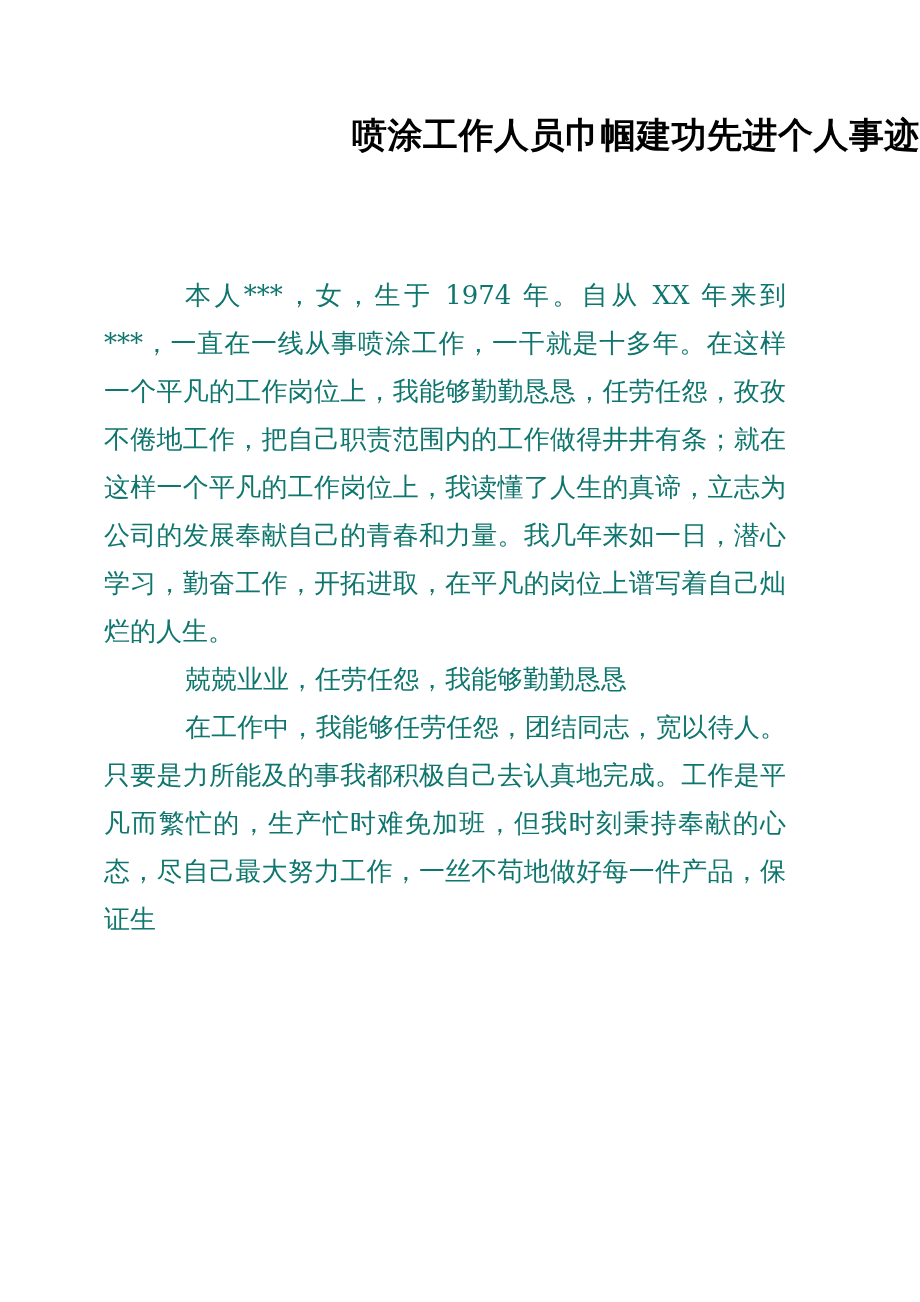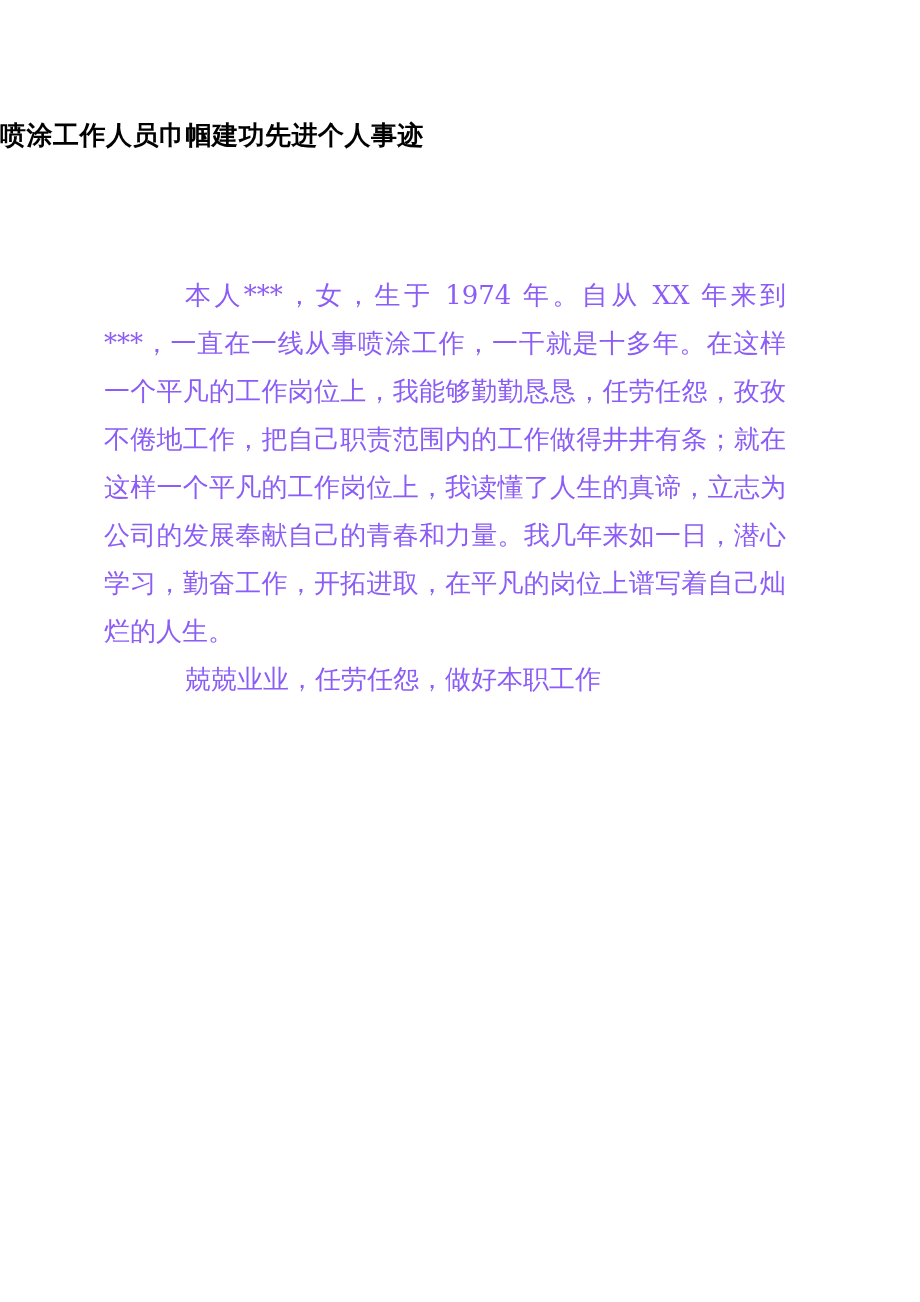--- a/index.html
+++ b/index.html
@@ -13,45 +13,46 @@
     height: 1302px;
     margin: 0;
     background: #ffffff;
     box-sizing: border-box;
     padding-top: 111px;
     overflow: hidden;
   }
   .doc-title {
     margin: 0;
     padding: 0;
-    text-align: left;
+    text-align: right;
     font-family: "DejaVu Sans", "Liberation Sans", sans-serif;
     font-weight: bold;
-    font-size: 26px;
+    font-size: 35px;
     line-height: 48px;
     color: #000000;
     letter-spacing: 0.5px;
   }
   .doc-body {
     margin: 112px 16px 0 104px;
     width: 682px;
     font-family: "DejaVu Serif", "Liberation Serif", serif;
     font-size: 26px;
     line-height: 48px;
-    color: #8b5cf6;
+    color: #0f766e;
     text-align: justify;
   }
   .doc-body p {
     margin: 0;
     padding: 0;
     text-indent: 81px;
   }
 </style>
 </head>
 <body>
 
 <div class="page">
   <h1 class="doc-title">喷涂工作人员巾帼建功先进个人事迹</h1>
   <div class="doc-body">
     <p>本人***，女，生于 1974 年。自从 XX 年来到***，一直在一线从事喷涂工作，一干就是十多年。在这样一个平凡的工作岗位上，我能够勤勤恳恳，任劳任怨，孜孜不倦地工作，把自己职责范围内的工作做得井井有条；就在这样一个平凡的工作岗位上，我读懂了人生的真谛，立志为公司的发展奉献自己的青春和力量。我几年来如一日，潜心学习，勤奋工作，开拓进取，在平凡的岗位上谱写着自己灿烂的人生。</p>
-    <p>兢兢业业，任劳任怨，做好本职工作</p>
+    <p>兢兢业业，任劳任怨，我能够勤勤恳恳</p>
+    <p>在工作中，我能够任劳任怨，团结同志，宽以待人。只要是力所能及的事我都积极自己去认真地完成。工作是平凡而繁忙的，生产忙时难免加班，但我时刻秉持奉献的心态，尽自己最大努力工作，一丝不苟地做好每一件产品，保证生</p>
   </div>
 </div>
 
 </body></html>

